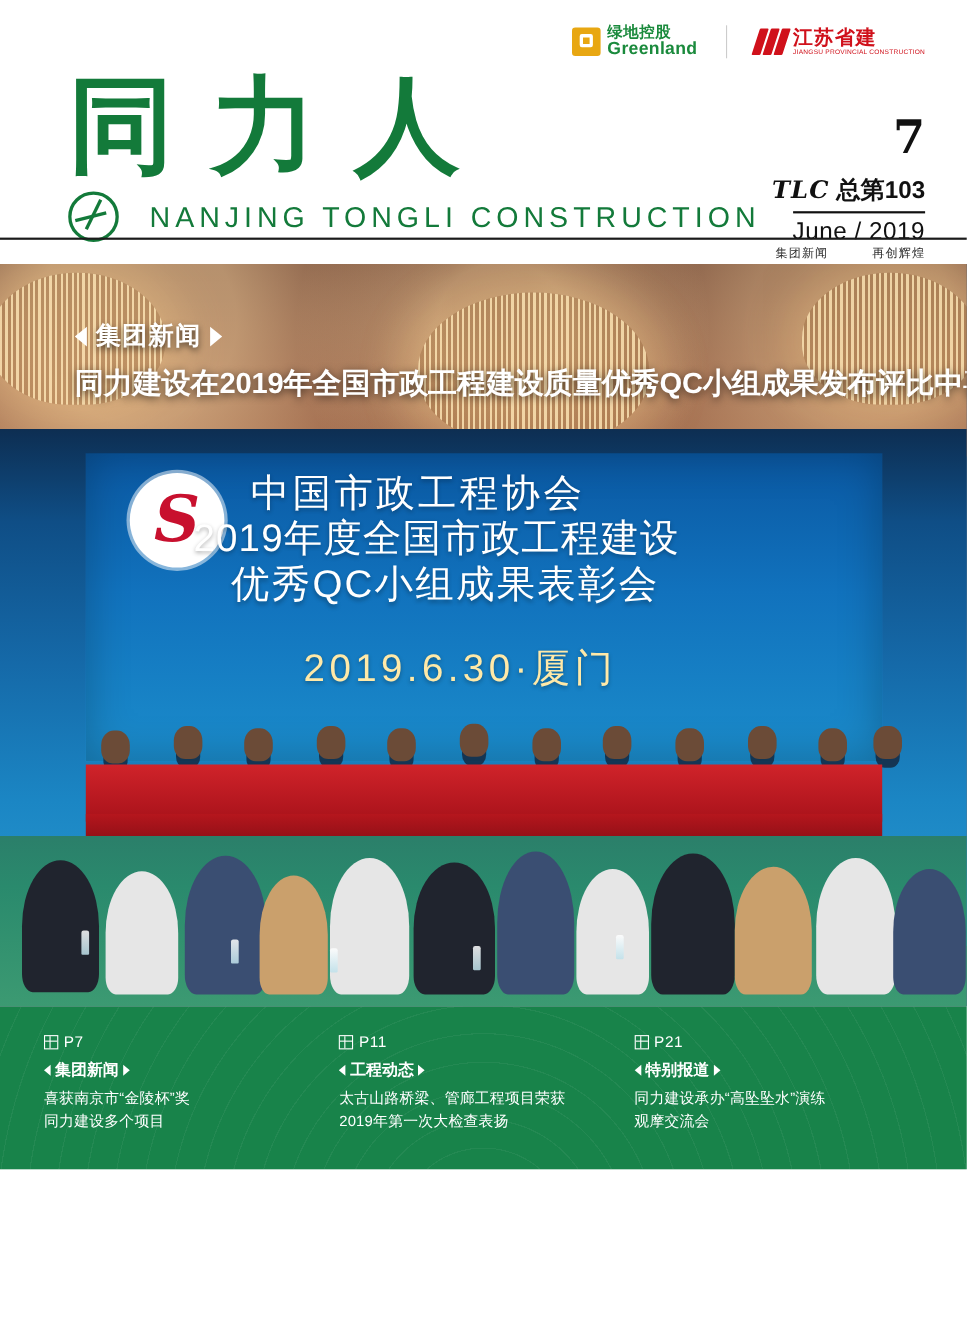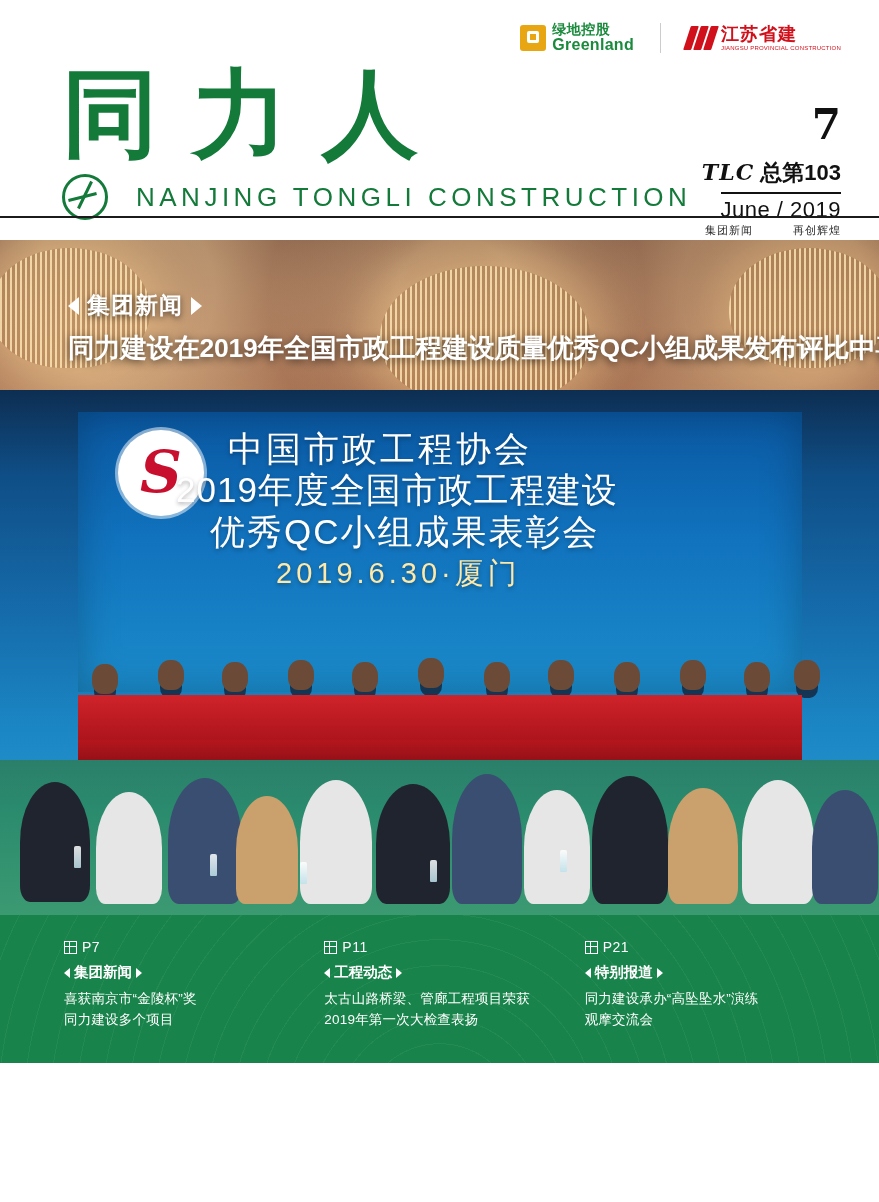--- a/index.html
+++ b/index.html
@@ -283,23 +283,23 @@
     right: 20px;
     color: #ffffff;
     font-weight: normal;
     line-height: 1.18;
     text-shadow: 0 2px 4px rgba(0,0,0,0.3);
   }
   .screen-l1 { font-size: 35px; letter-spacing: 3px; }
   .screen-l2 { font-size: 35px; letter-spacing: 1px; margin-left: -52px; }
   .screen-l3 { font-size: 35px; letter-spacing: 2px; margin-left: -18px; }
   .screen-l4 {
-    font-size: 29px;
+    font-size: 35px;
     letter-spacing: 4px;
-    margin-top: 4px;
+    margin-top: 35px;
     margin-left: 48px;
     color: #ffe9a8;
   }
   .head-row {
     position: absolute;
     left: 0; top: 402px;
     width: 879px; height: 60px;
   }
   .head {
     position: absolute;
@@ -395,21 +395,21 @@
     inset: 0;
     opacity: 0.25;
     background-image:
       radial-gradient(circle at 10% 120%, rgba(255,255,255,0.35) 0 1px, rgba(0,0,0,0) 2px),
       repeating-radial-gradient(circle at 50% 140%, rgba(255,255,255,0.22) 0 1px, rgba(0,0,0,0) 1px 26px);
   }
   .teaser-cols {
     position: absolute;
     inset: 0;
     display: flex;
-    padding: 24px 34px 0 64px;
+    padding: 24px 34px 0 40px;
     box-sizing: border-box;
   }
   .tcol {
     flex: 1 1 0;
     color: #ffffff;
     padding-right: 18px;
   }
   .tcol-page {
     font-size: 14px;
     letter-spacing: 0.5px;

